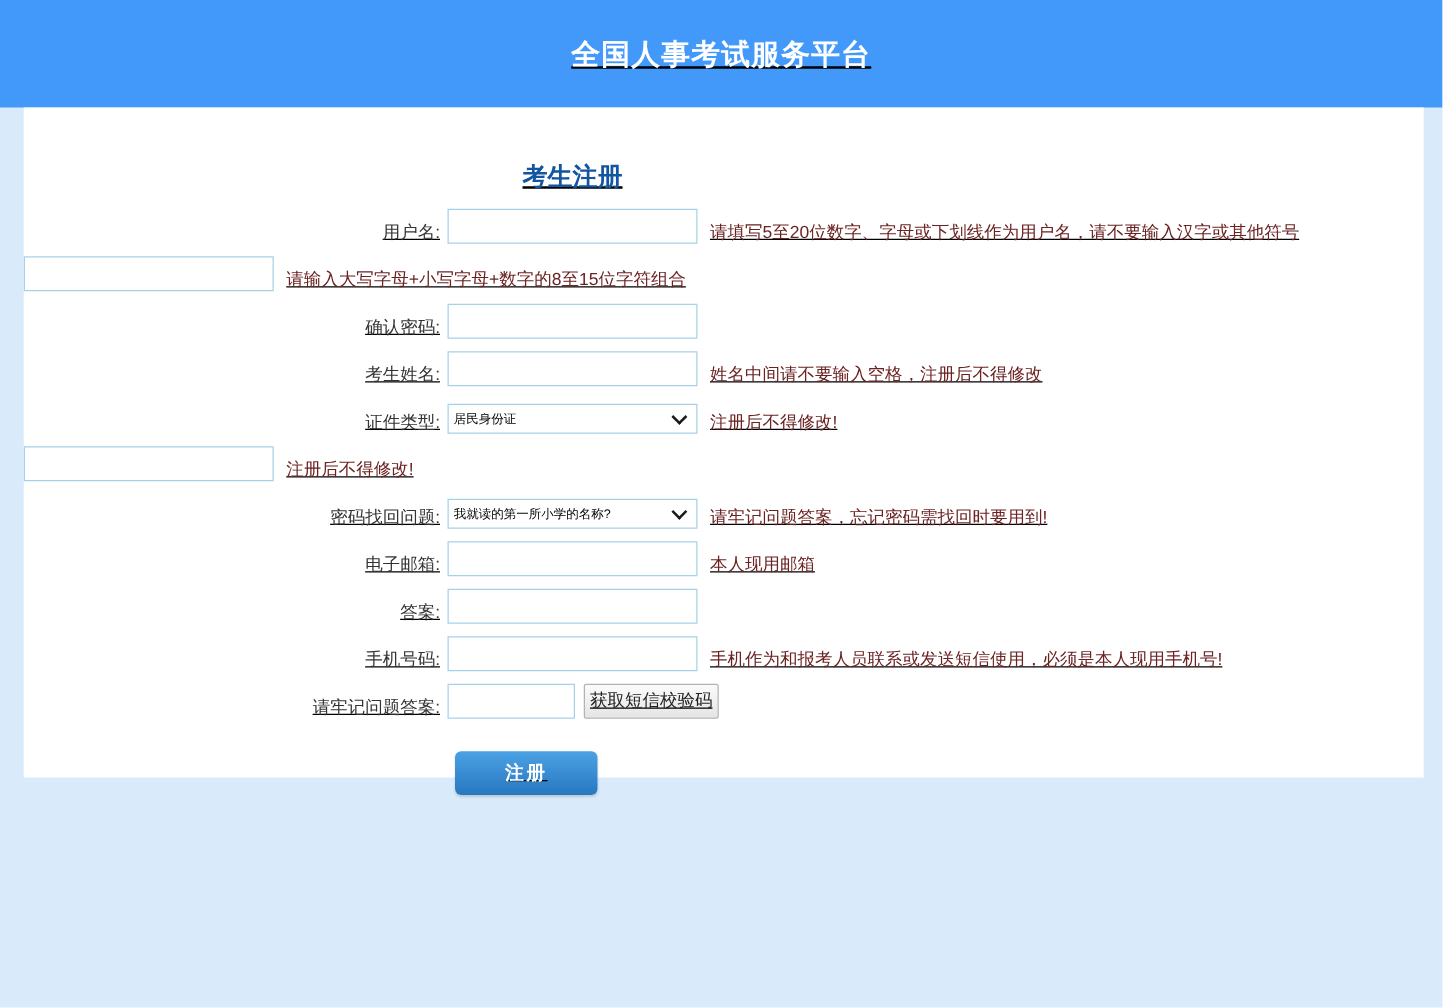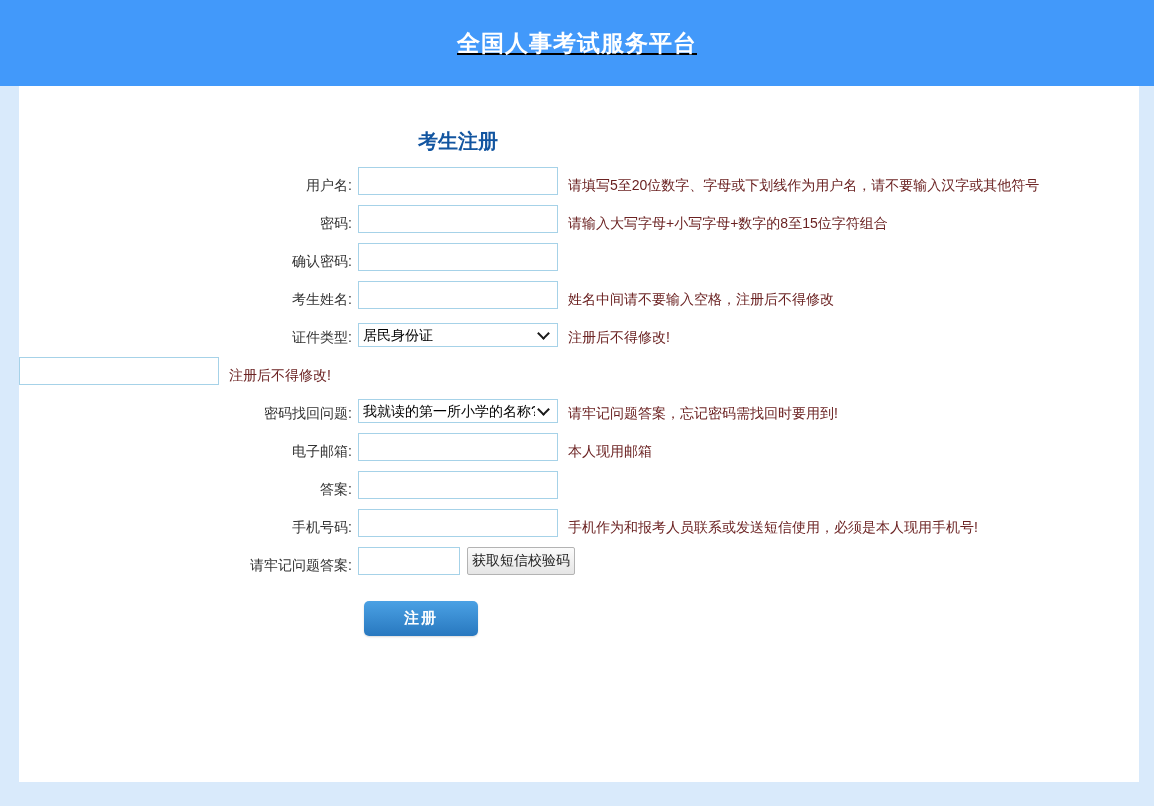--- a/index.html
+++ b/index.html
@@ -16,41 +16,41 @@
     overflow:hidden;
   }
   .header {
     height:86px; background:var(--header-bg);
     display:flex; align-items:center; justify-content:center;text-decoration:underline;
   }
   .header h1 {
     margin:0; color:var(--header-text); font-size:23px; font-weight:bold; letter-spacing:1px;
   }
   .panel {
-    margin:0 15px 0 19px; height:696px; background:var(--panel-bg);
+    margin:0 15px 0 19px; height:536px; background:var(--panel-bg);text-decoration:underline;
   }
   .form-title {
     padding-top:42px; margin-left:339px; width:200px; text-align:center;
     font-size:20px; font-weight:bold; color:var(--title-color);
   }
   .form { margin-top:12px; }
   .row { display:flex; align-items:flex-end; height:28px; margin-bottom:10px; }
   .lbl {
     width:339px; padding-right:6px; text-align:right; flex:none;
     font-size:14px; color:var(--label-color);
   }
   .txt {
     width:200px; height:28px; flex:none; border:1px solid var(--input-border);
     outline:none; font-size:14px; padding:0 4px; background:#fff;
   }
   .txt.short { width:102px; }
   .selwrap { position:relative; width:200px; flex:none; }
   .sel {
     width:200px; height:24px; border:1px solid var(--input-border); border-radius:0;
-    background:#fff; font-size:14px; color:#000; padding:0 22px 0 4px;
+    background:#fff; font-size:10px; color:#000; padding:0 22px 0 4px;
     appearance:none; -webkit-appearance:none; outline:none;
   }
   .selwrap::after {
     content:""; position:absolute; right:10px; top:6px; width:7px; height:7px;
     border-right:2px solid #1a1a1a; border-bottom:2px solid #1a1a1a;
     transform:rotate(45deg); pointer-events:none;
   }
   .hint { margin-left:10px; font-size:14px; color:var(--hint-color); white-space:nowrap; }
   .sms-btn {
     margin-left:7px; height:28px; padding:0 4px; font-size:14px; color:#222;
@@ -79,21 +79,20 @@
 
   <div class="form">
 
     <div class="row">
       <label class="lbl">用户名:</label>
       <input class="txt" type="text" style="">
       <span class="hint">请填写5至20位数字、字母或下划线作为用户名，请不要输入汉字或其他符号</span>
     </div>
 
     <div class="row">
-      <label class="lbl">密码:</label>
       <input class="txt" type="password" style="">
       <span class="hint">请输入大写字母+小写字母+数字的8至15位字符组合</span>
     </div>
 
     <div class="row">
       <label class="lbl">确认密码:</label>
       <input class="txt" type="password" style="">
     </div>
 
     <div class="row">

